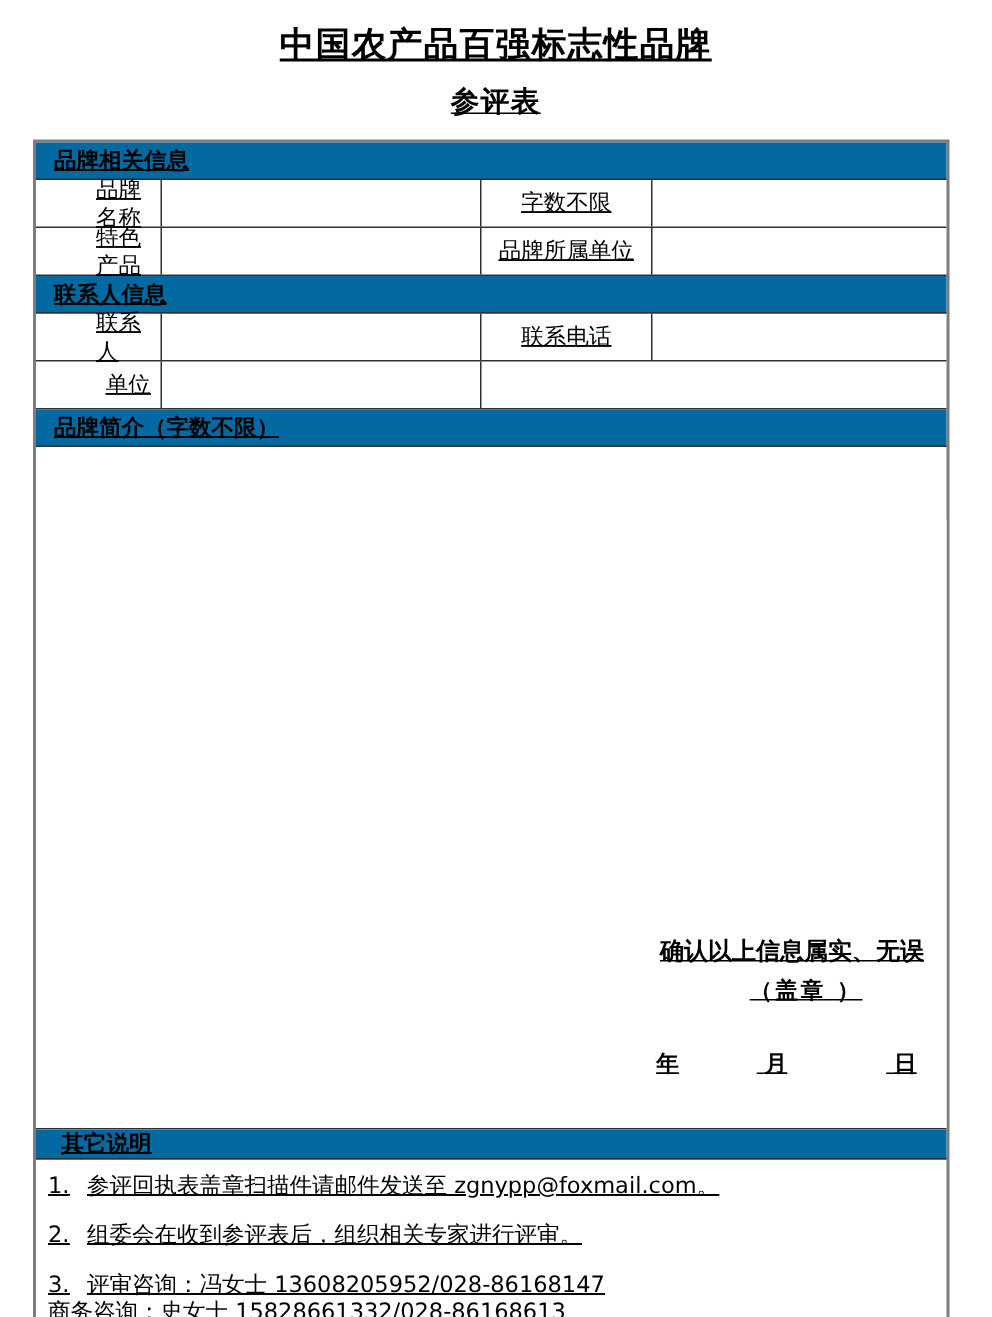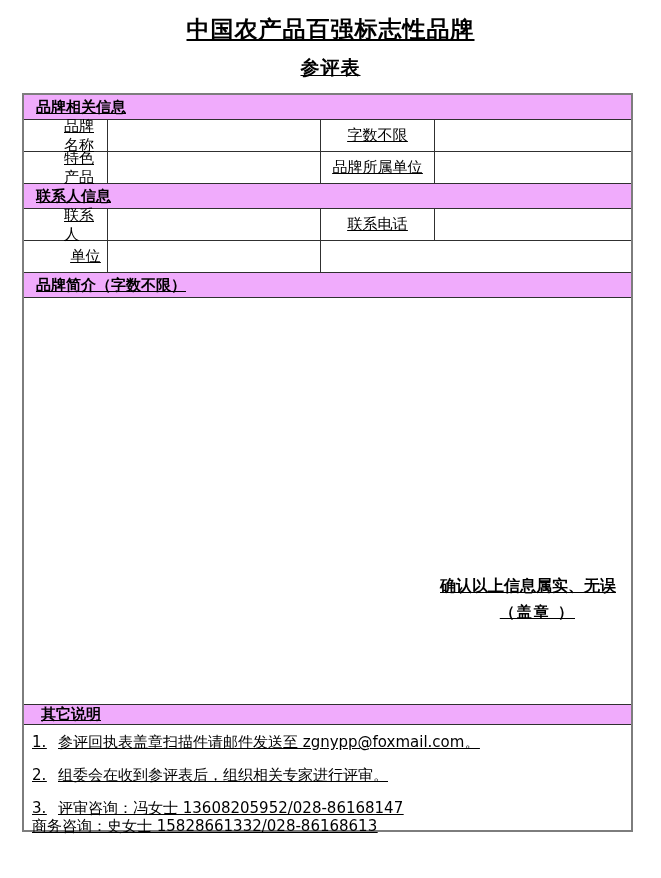--- a/index.html
+++ b/index.html
@@ -17,35 +17,35 @@
     position:absolute; top:55px; left:0; width:661px;
     text-align:center; font-size:19px; font-weight:bold; letter-spacing:1px;
   }
   .form-table {
     position:absolute; top:93px; left:22px; width:611px;
     border:2px solid #7d7d7d; background:#fff;
   }
   .row { display:flex; width:100%; border-bottom:1px solid #303030; }
   .row:last-child { border-bottom:none; }
   .sec-header {
-    height:25px; background:#f0abfc; font-weight:bold; font-size:15px;
+    height:25px; background:#0369a1; font-weight:bold; font-size:15px;
     display:flex; align-items:center; padding-left:12px;
   }
   .sec-header.tall { height:20px; padding-left:17px; }
   .sec-header.indent { }
   .data-row { height:32px; }
   .cell {
     display:flex; align-items:center; justify-content:center;
     font-size:15px; height:100%;
   }
   .c1 { width:84px;  border-right:1px solid #303030;padding-left:40px; }
   .c2 { width:213px; border-right:1px solid #303030; }
   .c3 { width:114px; border-right:1px solid #303030; }
   .c4 { flex:1; }
-  .intro-box { height:407px; position:relative; background:#fff; }
+  .intro-box { height:407px; position:relative; background:#fff;margin-top:48px; }
   .confirm-line {
     position:absolute; top:278px; right:15px;
     font-size:16px; font-weight:bold;
   }
   .seal-line {
     position:absolute; top:305px; right:56px;
     font-size:15px; font-weight:bold; letter-spacing:2px;
   }
   .date-line {
     position:absolute; top:354px; right:20px;
@@ -103,20 +103,25 @@
     <div class="cell c4"></div>
   </div>
 
   <div class="row sec-header indent">
     <span>品牌简介（字数不限）</span>
   </div>
 
   <div class="row intro-box">
     <span class="confirm-line">确认以上信息属实、无误</span>
     <span class="seal-line">（盖章 ）</span>
+    <span class="date-line">
+      <span class="gap1">年</span>
+      <span class="gap2">月</span>
+      <span>日</span>
+    </span>
   </div>
 
   <div class="row sec-header tall">
     <span>其它说明</span>
   </div>
 
   <div class="row notes-area">
     <div style="width:100%">
       <div class="note-item">
         <span class="note-num">1.</span>

